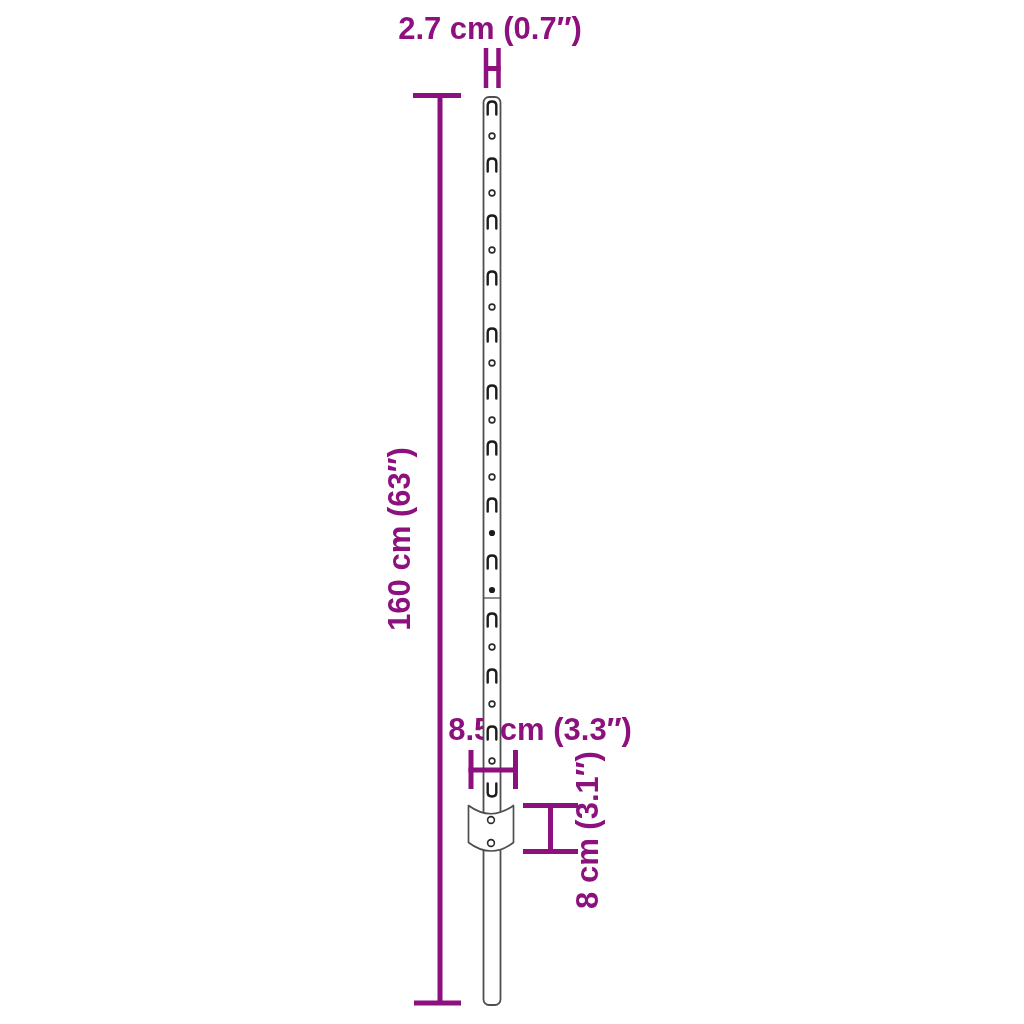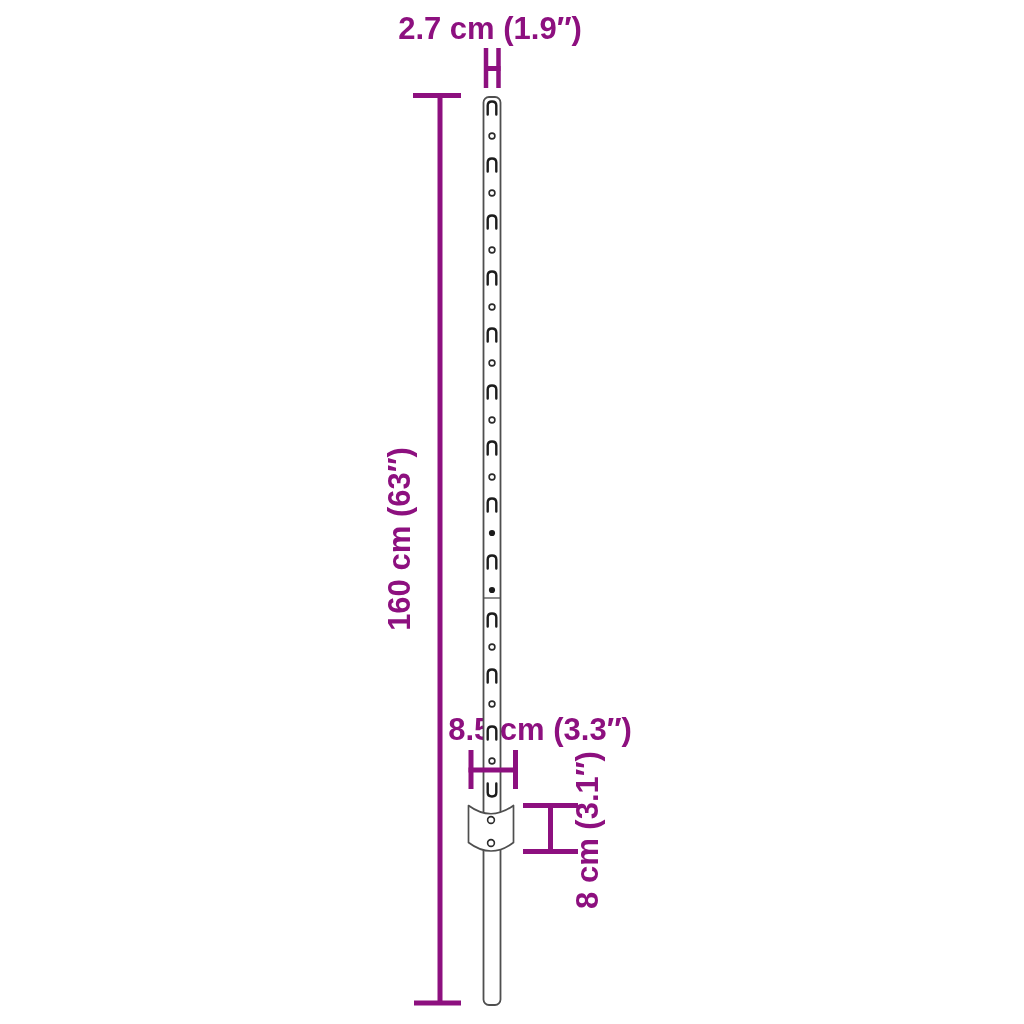--- a/index.html
+++ b/index.html
@@ -31,21 +31,21 @@
   .hole-filled{fill:var(--feature);stroke:none;}
   .plate{fill:#ffffff;stroke:var(--outline);stroke-width:1.7;stroke-linejoin:round;}
   .dim{stroke:var(--dim);stroke-width:5;fill:none;}
   .dim-thin{stroke:var(--dim);stroke-width:4.5;fill:none;}
 </style>
 </head>
 <body>
 
 <div class="canvas">
 
-  <div class="dim-label center" style="left:490px;top:28px;">2.7 cm (1.9″)</div>
+  <div class="dim-label center" style="left:490px;top:28px;">2.7 cm (0.7″)</div>
 
   <div class="dim-label rot" style="left:399px;top:539px;">160 cm (63″)</div>
 
   <div class="dim-label center" style="left:540px;top:729px;">8.5 cm (3.3″)</div>
 
   <div class="dim-label rot" style="left:587px;top:830px;">8 cm (3.1″)</div>
 
   <svg class="diagram" width="1024" height="1024" viewBox="0 0 1024 1024">
 
     <rect class="post-body" x="483.5" y="97" width="17" height="908" rx="5.5"></rect>

